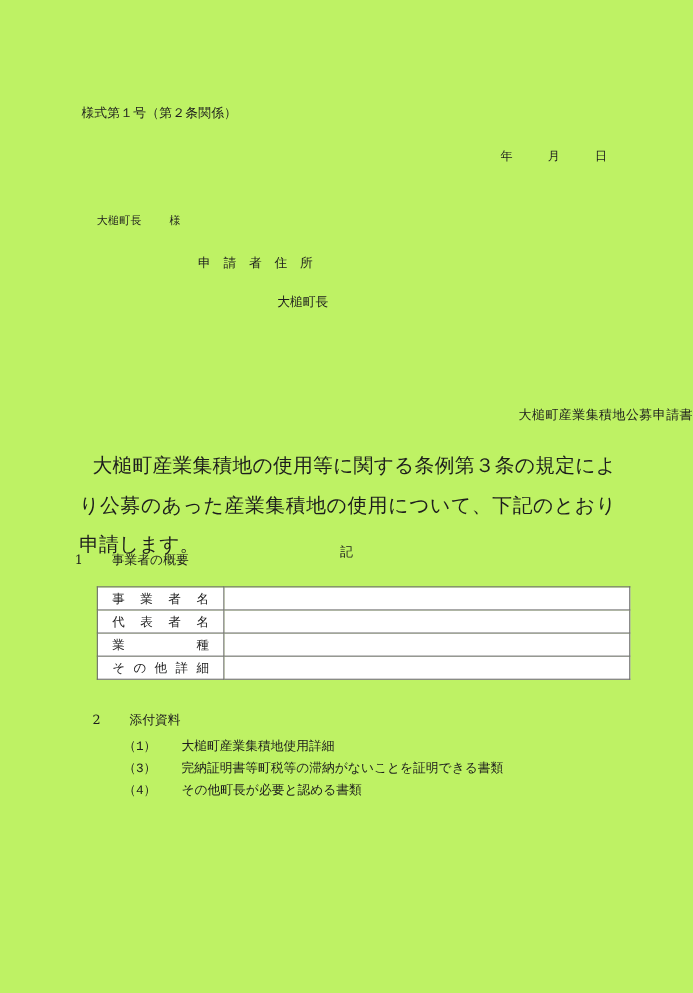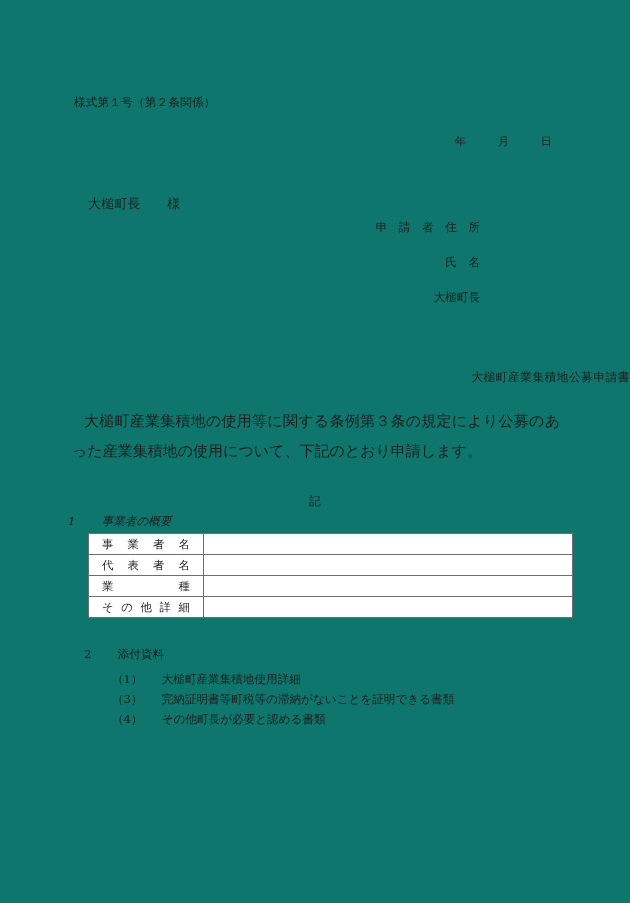--- a/index.html
+++ b/index.html
@@ -13,21 +13,21 @@
     height: 903px;
     position: relative;
     font-family: "DejaVu Serif", "Liberation Serif", serif;
     color: #1d1d1d;
     -webkit-font-smoothing: antialiased;
   }
 
   .page {
     position: absolute;
     inset: 0;
-    background: #0f766e;
+    background: #bef264;
     overflow: hidden;
   }
 
   
   .line {
     position: absolute;
     white-space: nowrap;
     font-size: 11.5px;
     line-height: 1.2;
     letter-spacing: 0.2px;
@@ -46,32 +46,32 @@
     top: 135px;
     font-size: 11px;
   }
   .date-row .unit { display: inline-block; }
   .date-row .unit + .unit { margin-left: 28px; }
 
   
   .addressee {
     left: 88px;
     top: 196px;
-    font-size: 13px;
+    font-size: 10px;
     text-align: right;
   }
   .addressee .honorific { margin-left: 22px; }
 
   
   .applicant {
     position: absolute;
     left: 180px;
-    top: 220px;
+    top: 232px;
     width: 300px;
-    text-align: right;
+    text-align: left;
     font-size: 11.6px;
   }
   .applicant .field {
     margin-bottom: 20px;
     white-space: nowrap;
   }
   .applicant .field:last-child { margin-bottom: 0; }
 
   .addr-line  { margin-left: 0px; }
   .name-line  { margin-left: 72px; }
@@ -87,21 +87,21 @@
     font-size: 11.8px;
     letter-spacing: 0.4px;
   }
 
   
   .body-para {
     position: absolute;
     left: 72px;
     top: 406px;
     width: 488px;
-    font-size: 15px;
+    font-size: 18px;
     line-height: 2.0;
     text-align: justify;
     text-indent: 12px;
   }
 
   
   .ki-marker {
     position: absolute;
     left: 0;
     right: 0;
@@ -110,21 +110,21 @@
     font-size: 11.8px;
   }
 
   
   .section-head {
     position: absolute;
     font-size: 11.6px;
     white-space: nowrap;
   }
   .section-head .num { display: inline-block; width: 30px; }
-  #sec1-head { left: 68px; top: 514px; font-style: italic; }
+  #sec1-head { left: 68px; top: 502px; }
   #sec2-head { left: 84px; top: 647px; }
 
   
   .info-table {
     position: absolute;
     left: 88px;
     top: 533px;
     width: 470px;
     border-collapse: collapse;
     table-layout: fixed;
@@ -154,21 +154,21 @@
   .lbl span { display: inline-block; }
 
   
   .attach-list {
     position: absolute;
     left: 112px;
     top: 670px;
     font-size: 11.6px;
     line-height: 1.72;
   }
-  .attach-item { white-space: nowrap; }
+  .attach-item { white-space: nowrap; font-family: Liberation Mono, monospace; }
   .attach-item .idx {
     display: inline-block;
     width: 46px;
   }
 </style>
 </head>
 <body>
 
 <div class="page">
 
@@ -180,21 +180,20 @@
     <span class="unit">日</span>
   </div>
 
   <div class="line addressee">
     <span>大槌町長</span>
     <span class="honorific">様</span>
   </div>
 
   <div class="applicant">
     <div class="field addr-line">申　請　者　住　所</div>
-    <div class="field name-line">氏　名</div>
     <div class="field tel-line">大槌町長</div>
   </div>
 
   <div class="doc-title">大槌町産業集積地公募申請書</div>
 
   <div class="body-para">大槌町産業集積地の使用等に関する条例第３条の規定により公募のあった産業集積地の使用について、下記のとおり申請します。</div>
 
   <div class="ki-marker">記</div>
 
   <div class="section-head" id="sec1-head">

